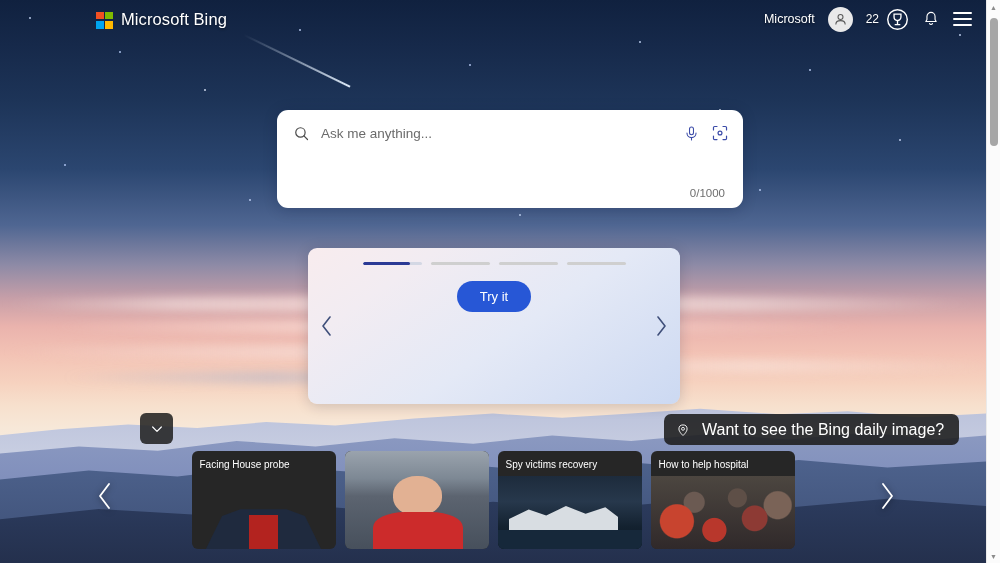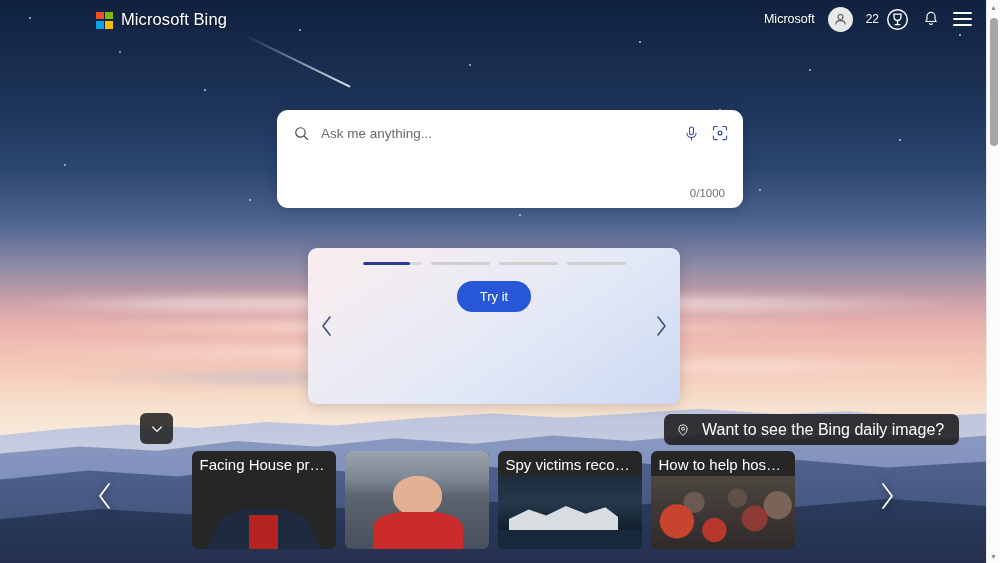--- a/index.html
+++ b/index.html
@@ -208,21 +208,21 @@
     display:flex; align-items:center; justify-content:center;
   }
   .cards { display:flex; gap: 9px; }
   .card {
     width: 144px; height: 98px;
     background: #262626; border-radius: 6px;
     overflow:hidden; cursor:pointer;
     display:flex; flex-direction:column;
   }
   .card-title {
-    color:#fff; font-size: 15px;
+    color:#fff; font-size: 10px;
     padding: 7px 8px 5px 8px; line-height: 13px;
     white-space: nowrap; overflow:hidden; text-overflow: ellipsis;
   }
   .card-img { flex:1; width:100%; position:relative; overflow:hidden; }
   .car-arrow {
     position:absolute; top: 48%; transform: translateY(-50%);
     color:#fff; cursor:pointer; user-select:none;
     filter: drop-shadow(0 1px 3px rgba(0,0,0,.5));
   }
   .car-arrow.left { left: 96px; }

